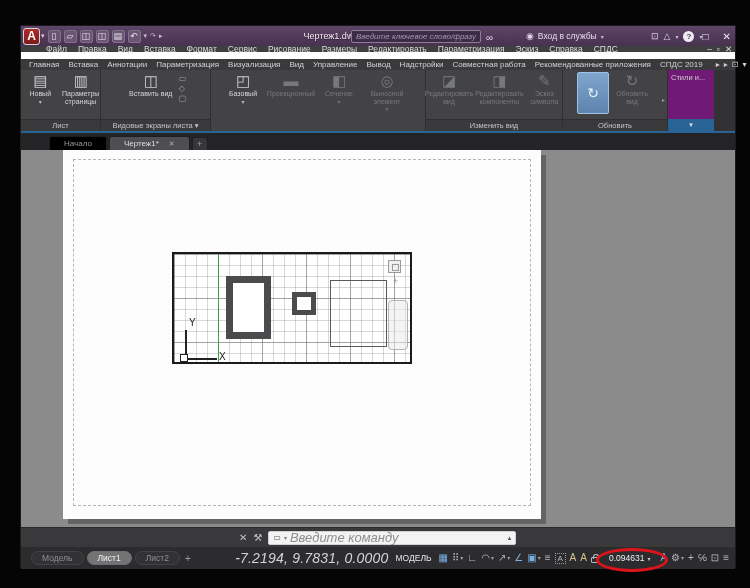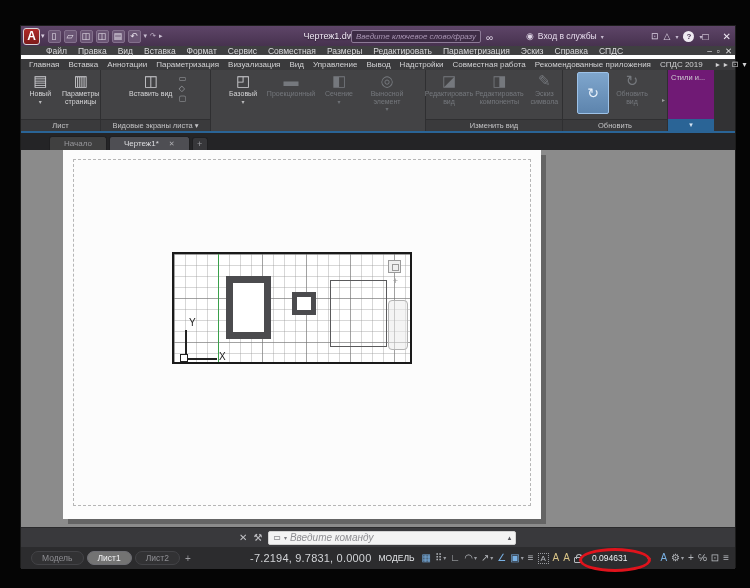--- a/index.html
+++ b/index.html
@@ -34,21 +34,21 @@
   .help-circ { width:11px; height:11px; border-radius:50%; background:#efeaf2; color:#4a3553;
                font-size:8px; font-weight:bold; text-align:center; line-height:11px; }
   .helpwrap .ticon { color:#ddd3e4; font-size:9px; }
   .helpwrap .c { font-size:6px; color:#c7bbd0; }
   .winbtns { position:absolute; right:4px; top:0; height:20px; display:flex; align-items:center; gap:14px;
              color:#efe8f3; font-size:10px; }
 
   
   .menubar { position:absolute; left:0; top:20px; width:100%; height:13px; background:#3f3f41;
              display:flex; align-items:center; gap:11px; padding-left:25px;
-             border-bottom:4px solid #ffffff; }
+             border-bottom:7px solid #ffffff; }
   .menubar span { color:#dcdcde; font-size:8.5px; }
   .mwin { position:absolute; right:3px; display:flex; gap:5px; color:#b9b9bb; font-size:8px; }
 
   
   .ribbontabs { position:absolute; left:0; top:33px; width:100%; height:11px; background:#3a3a3c;
                 display:flex; align-items:center; gap:9px; padding-left:8px; }
   .ribbontabs span { color:#d2d2d4; font-size:8px; white-space:nowrap; }
   .rt-extra { display:flex; gap:4px; color:#bdbdbf; font-size:7px; margin-left:4px; }
 
   
@@ -72,21 +72,21 @@
   .launcher { position:absolute; color:#9a9a9c; font-size:6px; }
   .panel-styles { width:46px; background:#701a75; display:flex; flex-direction:column; border-right:none; }
   .panel-styles .stext { color:#cfcfd1; font-size:7.5px; padding:3px 0 0 3px; }
   .panel-styles .sbar { margin-top:auto; height:12px; background:#2a6496; color:#d6e4f2;
                         font-size:7px; text-align:center; line-height:11px; }
   .ribbon-fill { flex:1; background:#323234; }
 
   
   .filetabs { position:absolute; left:0; top:107px; width:100%; height:17px; background:#242426;
               display:flex; align-items:flex-end; padding-left:28px; gap:2px; }
-  .ftab { height:14px; padding:0 14px; background:#404040; border:1px solid #1f1f21; border-bottom:none;
+  .ftab { height:14px; padding:0 14px; background:#000000; border:1px solid #1f1f21; border-bottom:none;
           border-radius:3px 3px 0 0; color:#97979b; font-size:8px; line-height:13px; }
   .ftab.active { background:#4e4e53; color:#dddde0; display:flex; gap:10px; align-items:center; }
   .ftab.active .tclose { color:#aeaeb2; font-size:7px; }
   .ftab-add { width:16px; height:13px; background:#37373a; border:1px solid #1f1f21; border-bottom:none;
               border-radius:3px 3px 0 0; color:#9a9a9e; font-size:9px; text-align:center; line-height:12px; }
 
   
   .canvas { position:absolute; left:0; top:124px; width:100%; height:377px; background:#8b8b8b; overflow:hidden; }
   .paper { position:absolute; left:42px; top:0; width:478px; height:369px; background:#fcfcfc;
            box-shadow:5px 5px 0 0 rgba(70,70,70,.55); }
@@ -122,45 +122,45 @@
   
   .commandbar { position:absolute; left:0; top:501px; width:100%; height:20px; background:#39393c;
                 display:flex; align-items:center; padding-left:218px; gap:6px;
                 border-top:1px solid #2a2a2c; }
   .cmd-x { color:#c2c2c6; font-size:10px; }
   .cmd-wrench { color:#c2c2c6; font-size:10px; }
   .cmd-field { width:248px; height:14px; background:#f3f3f3; border:1px solid #d2d2d2; border-radius:2px;
                display:flex; align-items:center; padding:0 4px; gap:3px; }
   .cmd-prompt-icon { color:#55555a; font-size:8px; }
   .cmd-prompt-caret { color:#77777c; font-size:6px; }
-  .cmd-text { color:#8e8e92; font-size:10px; font-style:italic; flex:1; }
+  .cmd-text { color:#8e8e92; font-size:13px; font-style:italic; flex:1; }
   .cmd-up { color:#55555a; font-size:7px; }
 
   
   .statusbar { position:absolute; left:0; top:521px; width:100%; height:22px; background:#2c2c2e;
                display:flex; align-items:center; padding:0 6px; }
   .ltabs { display:flex; align-items:center; gap:3px; margin-left:4px; }
   .ltab { height:14px; padding:0 10px; border-radius:8px; background:#323234; border:1px solid #434347;
           color:#8f8f94; font-size:8.5px; line-height:12px; }
   .ltab.active { background:#737373; border-color:#6e6e74; color:#f0f0f2; }
   .ltab-add { color:#9c9ca0; font-size:10px; margin-left:2px; }
   .sright { margin-left:auto; display:flex; align-items:center; gap:4px; }
-  .coords { color:#d2d4d7; font-size:11px; letter-spacing:.2px; }
+  .coords { color:#d2d4d7; font-size:14px; letter-spacing:.2px;font-style:italic; }
   .space { color:#e4e6e9; font-size:8.5px; margin:0 3px; }
   .sic { color:#b6b9be; font-size:10px; line-height:12px; display:flex; align-items:center; gap:1px; }
   .sic .sc { font-size:6px; color:#9a9da2; }
   .sic.on { color:#79b1e4; }
   .sic.amber { color:#d8c487; }
   .dotA { width:11px; height:11px; border:1px dotted #9a9da2; color:#b6b9be; font-size:8px;
           text-align:center; line-height:10px; }
   .lockic { width:8px; height:6px; border:1px solid #b6b9be; border-radius:1px; position:relative; margin-top:3px; }
   .lockic::before { content:""; position:absolute; left:1px; top:-4px; width:4px; height:4px;
                     border:1px solid #b6b9be; border-bottom:none; border-radius:3px 3px 0 0; }
   .scalewrap { position:relative; padding:2px 6px; }
-  .scaleval { color:#eef0f3; font-size:8.5px; display:flex; gap:20px; align-items:center; }
+  .scaleval { color:#eef0f3; font-size:8.5px; display:flex; gap:3px; align-items:center; }
   .scaleval .sc { font-size:6px; color:#c3c6cb; }
   .red-ellipse { position:absolute; left:-7px; top:-3px; width:72px; height:24px;
                  border:3px solid #e0131c; border-radius:50%; pointer-events:none; }
 </style>
 </head>
 <body>
 
 <div id="stage">
   <div class="window">
 
@@ -202,21 +202,21 @@
       </div>
     </div>
 
     <div class="menubar">
       <span>Файл</span>
       <span>Правка</span>
       <span>Вид</span>
       <span>Вставка</span>
       <span>Формат</span>
       <span>Сервис</span>
-      <span>Совместная</span>
+      <span>Рисование</span>
       <span>Размеры</span>
       <span>Редактировать</span>
       <span>Параметризация</span>
       <span>Эскиз</span>
       <span>Справка</span>
       <span>СПДС</span>
       <span class="mwin">
         <span>–</span>
         <span>▫</span>
         <span>✕</span>

